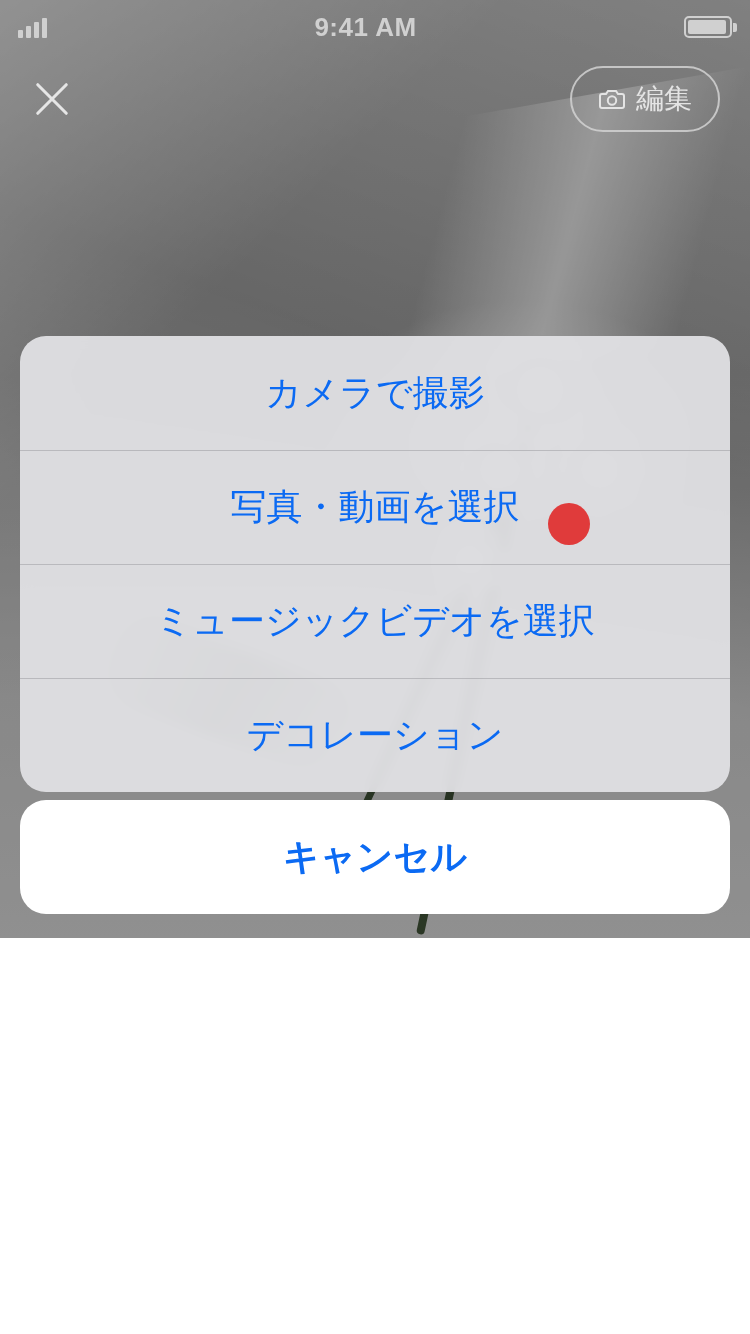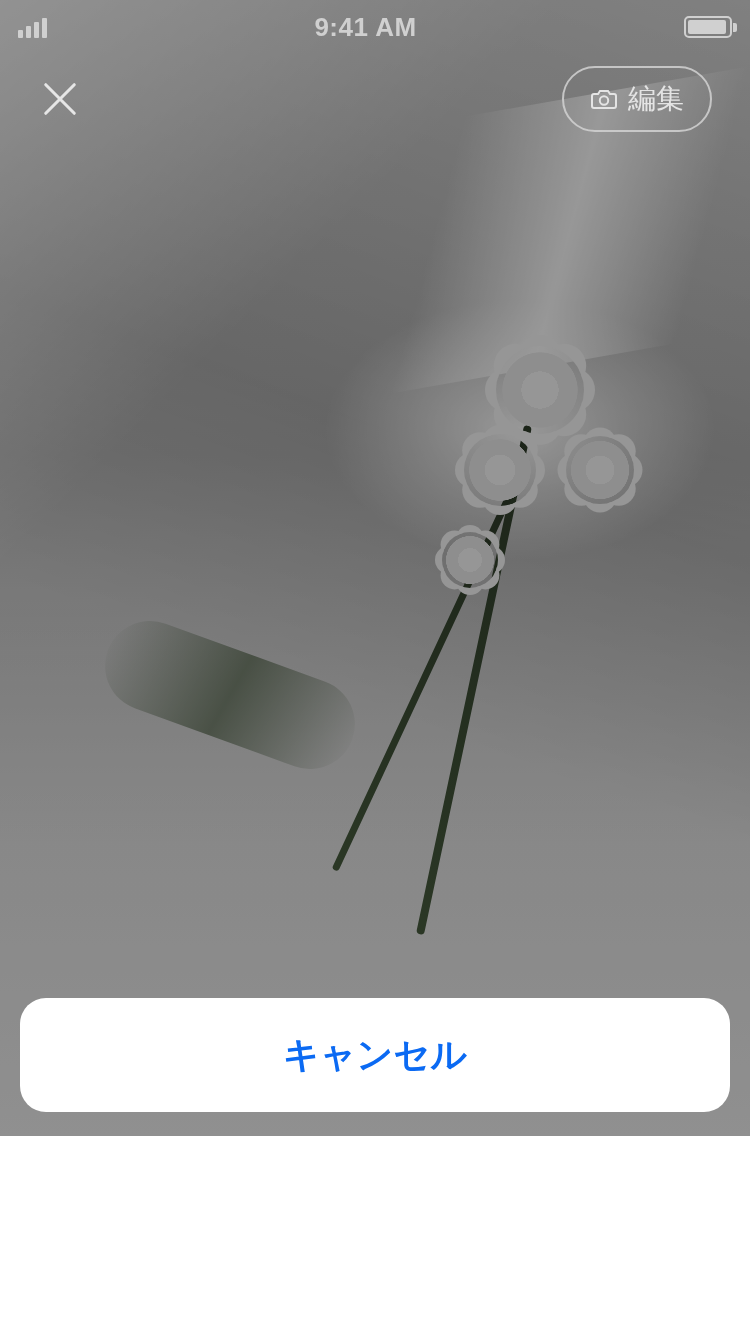--- a/index.html
+++ b/index.html
@@ -1,20 +1,20 @@
 <!DOCTYPE html>
 <html><head>
 <meta charset="utf-8">
 <style>
   * { margin: 0; padding: 0; box-sizing: border-box; }
   html, body { width: 750px; height: 1334px; overflow: hidden; font-family: -apple-system, "Helvetica Neue", Arial, sans-serif; }
   .screen {
     position: relative;
     width: 750px;
-    height: 1136px;
+    height: 938px;
     background: #a21caf;
   }
   
   .bg {
     position: absolute; inset: 0;
     background:
       radial-gradient(ellipse 300px 200px at 520px 430px, rgba(255,255,255,0.9), rgba(255,255,255,0) 65%),
       linear-gradient(135deg, rgba(255,255,255,0.7) 0%, rgba(255,255,255,0) 30%) ,
       linear-gradient(200deg, rgba(0,0,0,0.0) 0%, rgba(0,0,0,0.15) 40%, rgba(0,0,0,0.05) 60%),
       linear-gradient(#cfcfcf, #bfbfbf 40%, #e8e8e8 75%, #f4f4f4 100%);
@@ -76,21 +76,21 @@
   .battery-icon {
     position:relative; width:48px; height:22px; border:2.5px solid #d0d0d0; border-radius:5px;
   }
   .battery-icon::after{ content:""; position:absolute; right:-7px; top:5px; width:4px; height:9px; background:#d0d0d0; border-radius:0 2px 2px 0;}
   .battery-icon .fill{ position:absolute; left:2px; top:2px; bottom:2px; width:38px; background:#d0d0d0; border-radius:2px;}
 
   
   .nav {
     position:absolute; top:54px; left:0; right:0; height:90px;
     display:flex; align-items:center; justify-content:space-between;
-    padding: 18px 38px;
+    padding: 18px 30px;
     z-index:5;
   }
   .close-btn { width:44px; height:44px; display:flex; align-items:center; justify-content:center; cursor:pointer; }
   .close-btn svg { width:38px; height:38px; }
   .edit-btn {
     display:flex; align-items:center; gap:10px;
     border:2px solid rgba(210,210,210,0.85); color:#e4e4e4;
     border-radius:38px; padding:12px 26px; font-size:28px; cursor:pointer;
     background: rgba(0,0,0,0.0);
   }
@@ -164,18 +164,33 @@
     <div class="edit-btn">
       <svg viewBox="0 0 28 24">
         <path d="M4 7 h4 l2 -3 h8 l2 3 h4 a2 2 0 0 1 2 2 v10 a2 2 0 0 1 -2 2 H4 a2 2 0 0 1 -2 -2 V9 a2 2 0 0 1 2 -2 Z" fill="none" stroke="#e4e4e4" stroke-width="2"></path>
         <circle cx="14" cy="13.5" r="4.2" fill="none" stroke="#e4e4e4" stroke-width="2"></circle>
       </svg>
       <span>編集</span>
     </div>
   </div>
 
   <div class="sheet-wrap">
+    <div class="sheet">
+      <div class="sheet-item">
+        <span>カメラで撮影</span>
+      </div>
+      <div class="sheet-item">
+        <span>写真・動画を選択</span>
+        <span class="red-dot"></span>
+      </div>
+      <div class="sheet-item">
+        <span>ミュージックビデオを選択</span>
+      </div>
+      <div class="sheet-item">
+        <span>デコレーション</span>
+      </div>
+    </div>
     <div class="cancel">
       <span>キャンセル</span>
     </div>
   </div>
 
 </div>
 
 </body></html>

